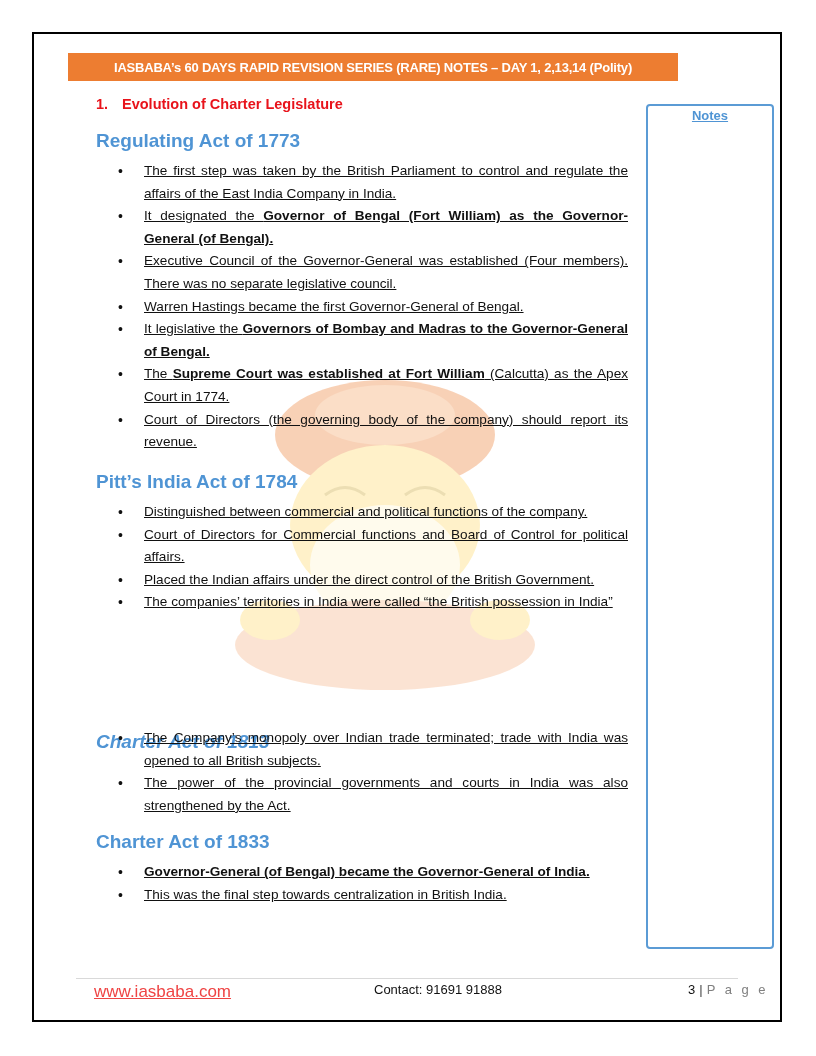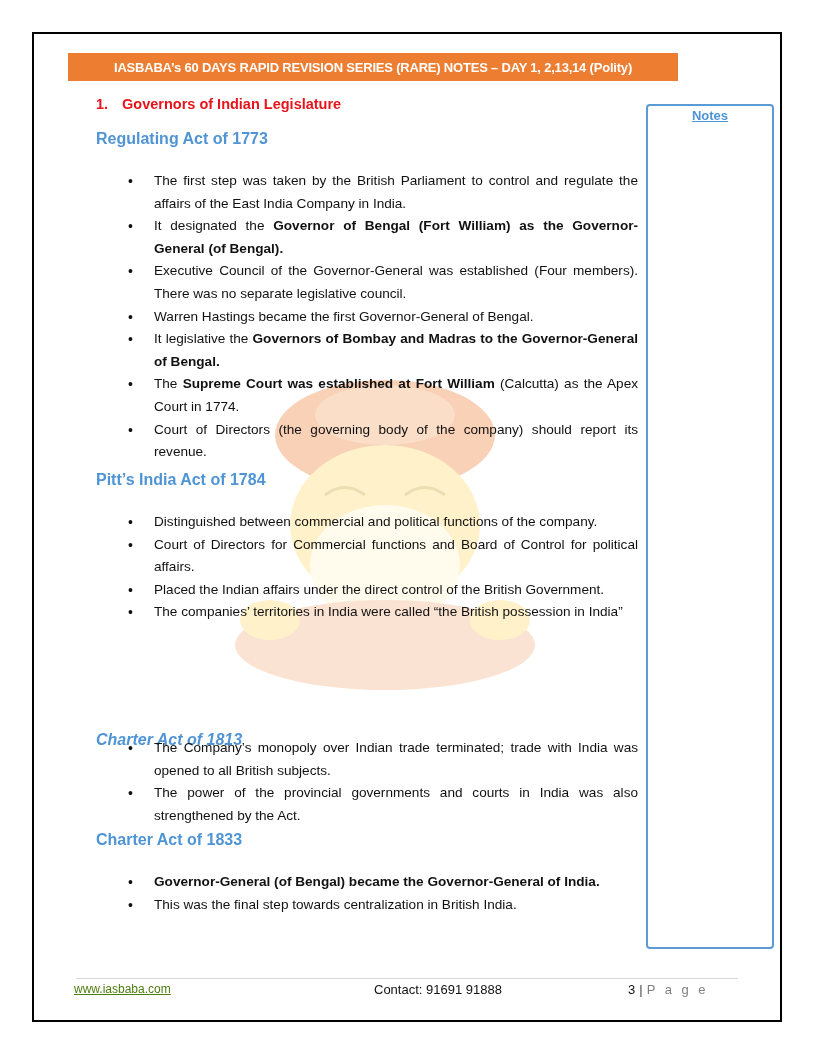--- a/index.html
+++ b/index.html
@@ -6,34 +6,34 @@
   body { width: 816px; height: 1056px; position: relative; overflow: hidden;
          font-family: "Liberation Sans", "DejaVu Sans", sans-serif; color: #111; }
   .frame { position: absolute; left: 32px; top: 32px; width: 750px; height: 990px;
            border: 2px solid #000; box-sizing: border-box; }
   .banner { position: absolute; left: 68px; top: 53px; width: 610px; height: 28px;
             background: #ed7d31; color: #fff; font-size: 13px; font-weight: bold;
             display: flex; align-items: center; justify-content: center; letter-spacing: -0.2px; }
   .watermark { position: absolute; left: 215px; top: 375px; width: 340px; height: 330px; opacity: 0.35; pointer-events: none; }
   .section-title { position: absolute; left: 96px; top: 96px; font-size: 14.5px; font-weight: bold; color: #e8131b; }
   .section-title .num { display: inline-block; width: 22px; }
-  .subhead { position: absolute; left: 96px; font-size: 16px; font-weight: bold; color: #4f94d4; }
-  ul.blist { position: absolute; left: 112px; width: 516px; margin: 10px; padding: 0; list-style: none;
-             font-size: 13.6px; line-height: 22.6px; }
+  .subhead { position: absolute; left: 96px; font-size: 19px; font-weight: bold; color: #4f94d4; }
+  ul.blist { position: absolute; left: 112px; width: 516px; margin: 0; padding: 0; list-style: none;
+             font-size: 13.6px; line-height: 22.6px; text-decoration: underline; }
   ul.blist li { position: relative; padding-left: 32px; text-align: justify; text-align-last: left; }
   ul.blist li::before { content: "\2022"; position: absolute; left: 6px; top: 0; font-size: 14px; }
   b { font-weight: bold; }
   .notes-box { position: absolute; left: 646px; top: 104px; width: 128px; height: 845px;
                border: 2px solid #5b9bd5; border-radius: 4px; box-sizing: border-box; }
   .notes-label { position: absolute; left: 0; right: 0; top: 2px; text-align: center; font-size: 13px;
                  font-weight: bold; color: #4f94d4; text-decoration: underline; }
   .footer-line { position: absolute; left: 76px; top: 978px; width: 662px; height: 1px; background: #d9d9d9; }
-  .footer-link { position: absolute; left: 74px; top: 982px; font-size: 12px; color: #4d7c0f; text-decoration: underline; }
+  .footer-link { position: absolute; left: 94px; top: 982px; font-size: 17px; color: #ef4444; text-decoration: underline; }
   .footer-contact { position: absolute; left: 374px; top: 982px; font-size: 13px; color: #111; }
-  .footer-page { position: absolute; left: 628px; top: 982px; font-size: 13px; color: #111; }
+  .footer-page { position: absolute; left: 688px; top: 982px; font-size: 13px; color: #111; }
   .footer-page .sep { color: #444; margin: 0 4px; }
   .footer-page .pg { color: #7f7f7f; letter-spacing: 3px; }
 </style>
 </head>
 <body>
 
 <div class="frame"></div>
 
 <div class="banner">
   <span>IASBABA’s 60 DAYS RAPID REVISION SERIES (RARE) NOTES – DAY 1, 2,13,14 (Polity)</span>
@@ -46,21 +46,21 @@
   <path d="M110 120 q20 -15 40 0" stroke="#c9a227" stroke-width="3" fill="none"></path>
   <path d="M190 120 q20 -15 40 0" stroke="#c9a227" stroke-width="3" fill="none"></path>
   <ellipse cx="170" cy="190" rx="75" ry="60" fill="#fff5cc"></ellipse>
   <ellipse cx="170" cy="270" rx="150" ry="45" fill="#f4b183"></ellipse>
   <ellipse cx="55" cy="245" rx="30" ry="20" fill="#ffd966"></ellipse>
   <ellipse cx="285" cy="245" rx="30" ry="20" fill="#ffd966"></ellipse>
 </svg>
 
 <div class="section-title">
   <span class="num">1.</span>
-  <span>Governors of Indian Legislature</span>
+  <span>Evolution of Charter Legislature</span>
 </div>
 
 <div class="subhead" style="top:130px;">Regulating Act of 1773</div>
 <ul class="blist" style="top:160px;">
     <li><span>The first step was taken by the British Parliament to control and regulate the affairs of the East India Company in India.</span></li>
     <li><span>It designated the </span><b>Governor of Bengal (Fort William) as the Governor-General (of Bengal).</b></li>
     <li><span>Executive Council of the Governor-General was established (Four members). There was no separate legislative council.</span></li>
     <li><span>Warren Hastings became the first Governor-General of Bengal.</span></li>
     <li><span>It legislative the </span><b>Governors of Bombay and Madras to the Governor-General of Bengal.</b></li>
     <li><span>The </span><b>Supreme Court was established at Fort William</b><span> (Calcutta) as the Apex Court in 1774.</span></li>

